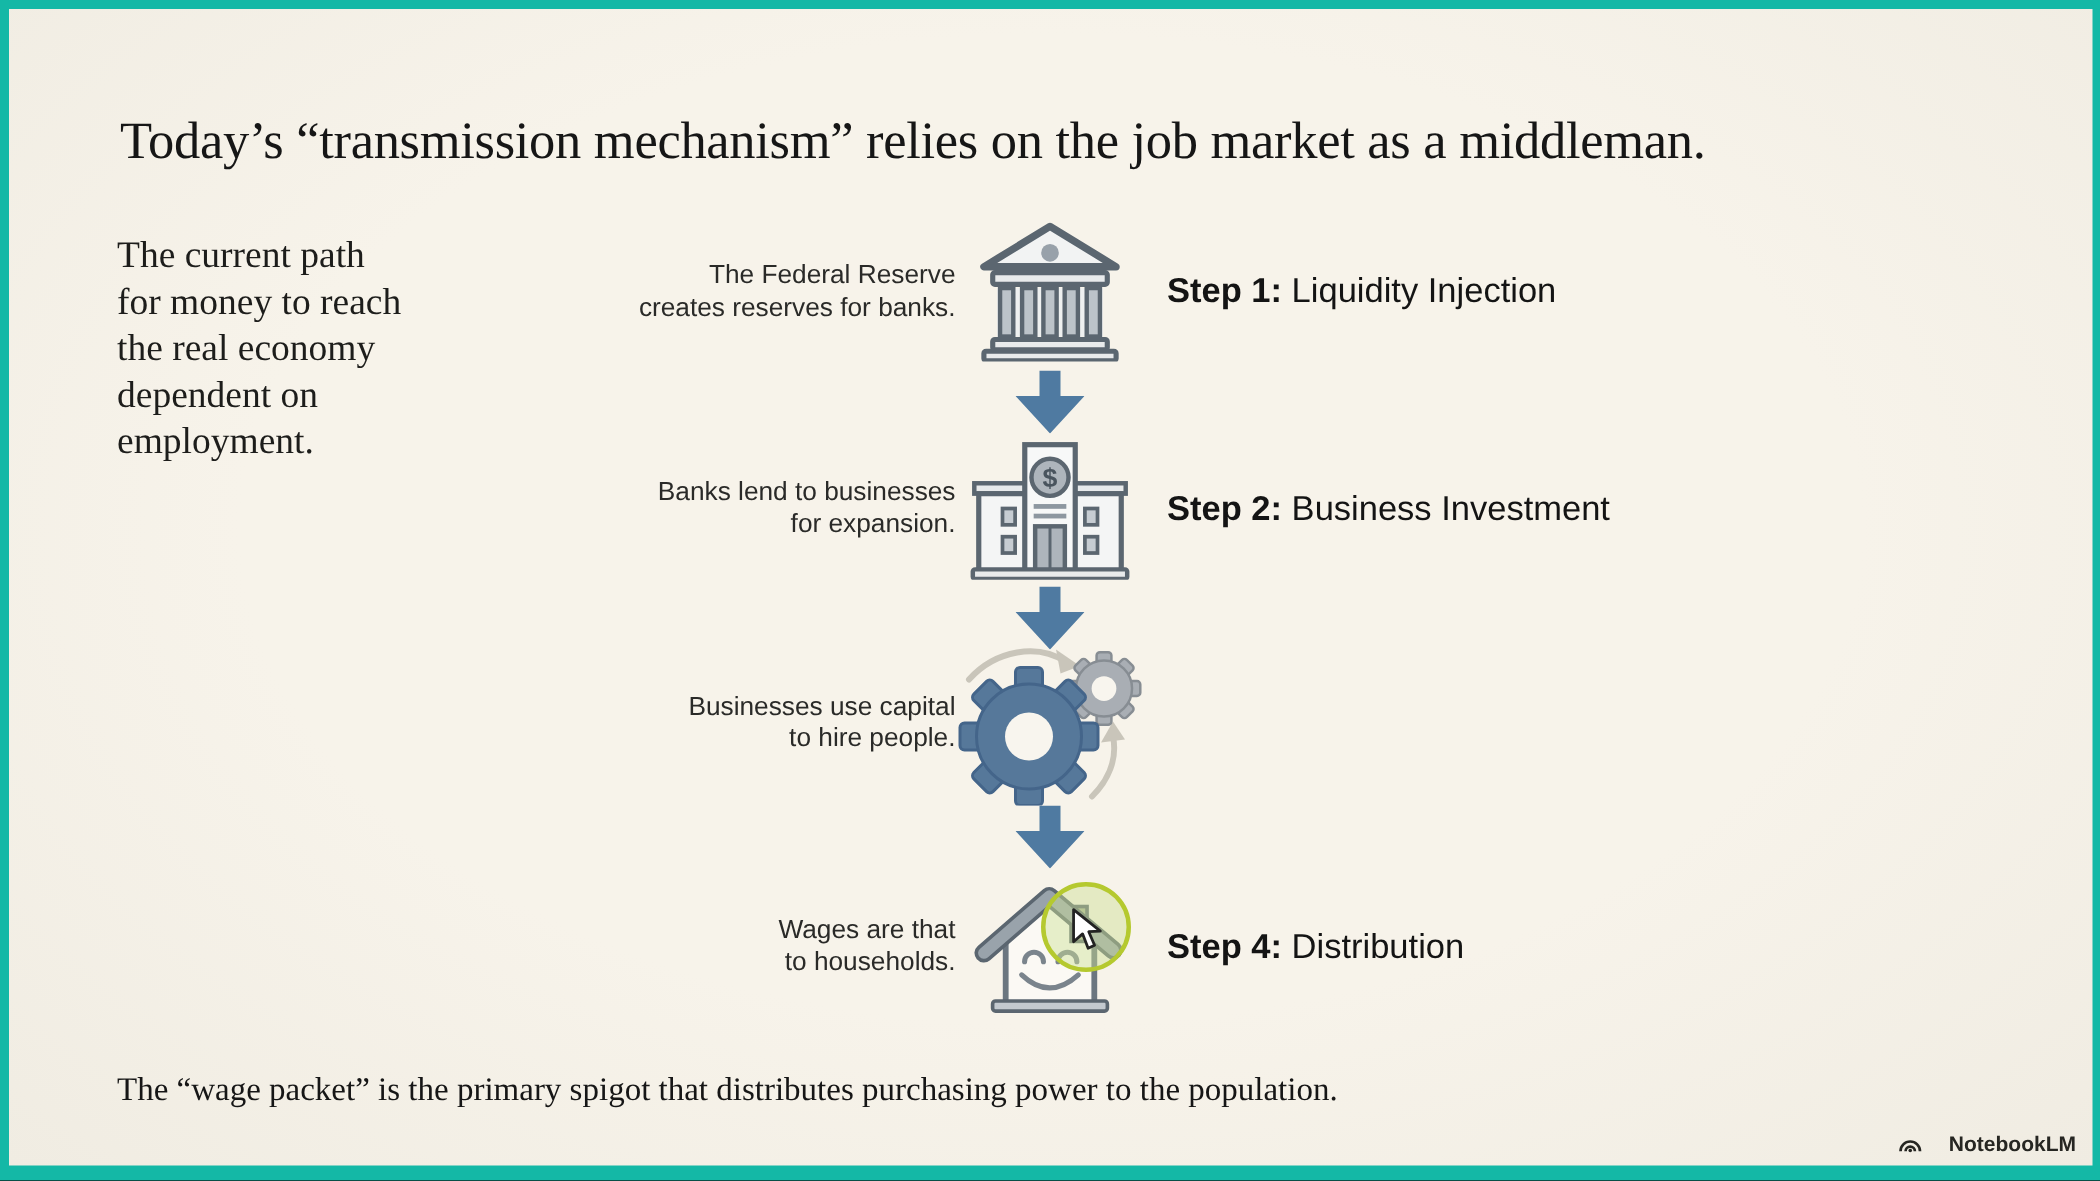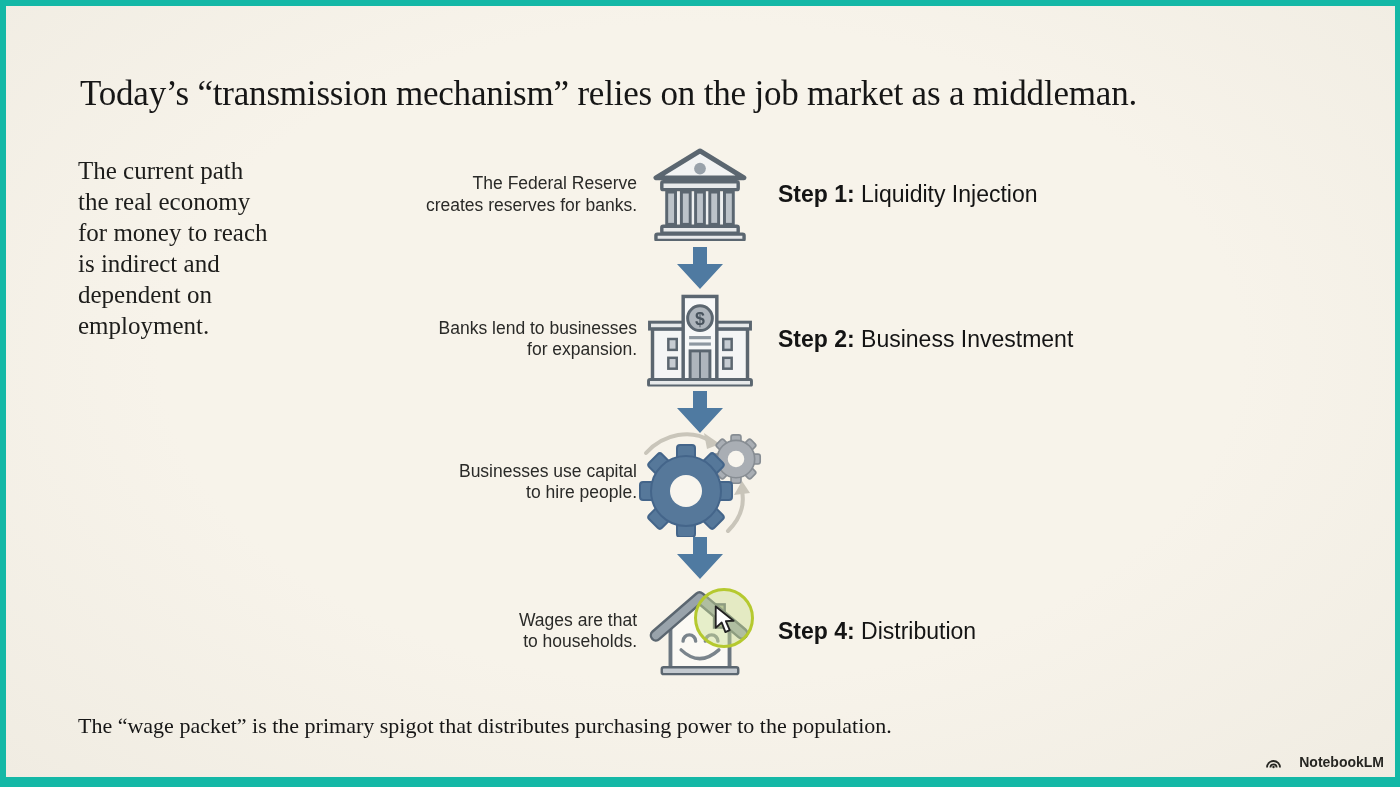--- a/index.html
+++ b/index.html
@@ -61,23 +61,22 @@
 </head>
 <body>
 
 <div class="stage">
   <div class="slide"></div>
 
   <div class="title">Today’s “transmission mechanism” relies on the job market as a middleman.</div>
 
   <div class="intro">
     <div>The current path</div>
+    <div>for money to reach</div>
     <div>the real economy</div>
-    <div>for money to reach</div>
-    <div>is indirect and</div>
     <div>dependent on</div>
     <div>employment.</div>
   </div>
 
   <div class="step-row row-1">
     <div class="step-desc">
       <div>The Federal Reserve</div>
       <div>creates reserves for banks.</div>
     </div>
     <div class="step-icon">

